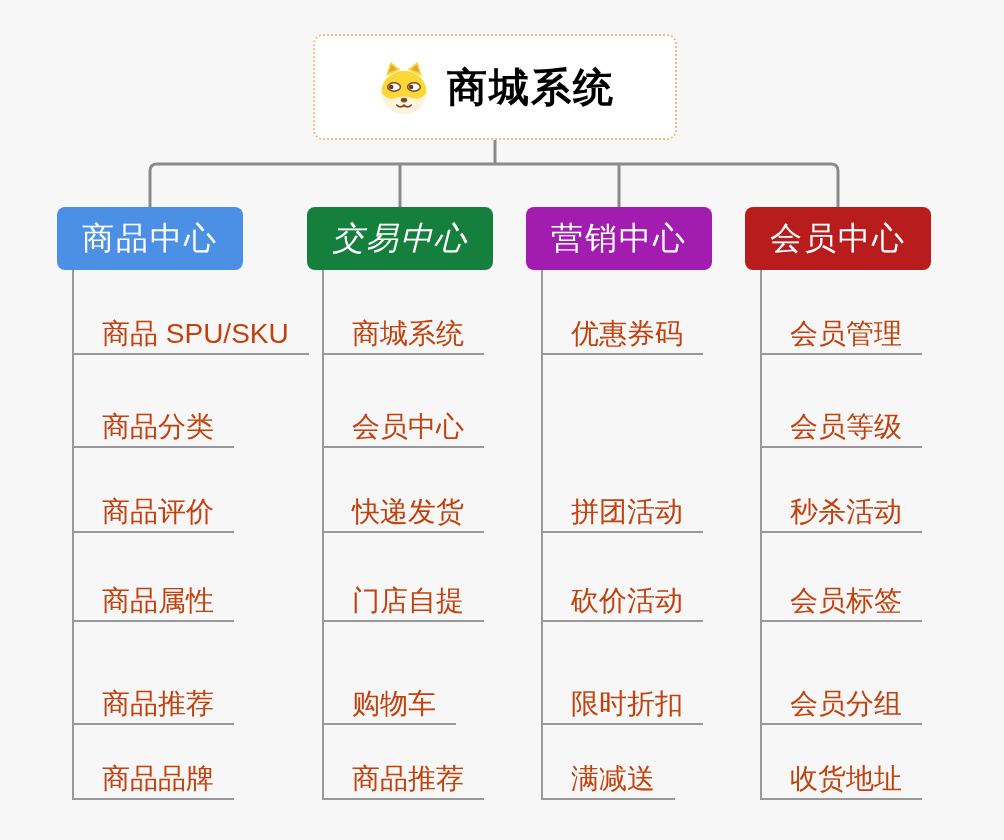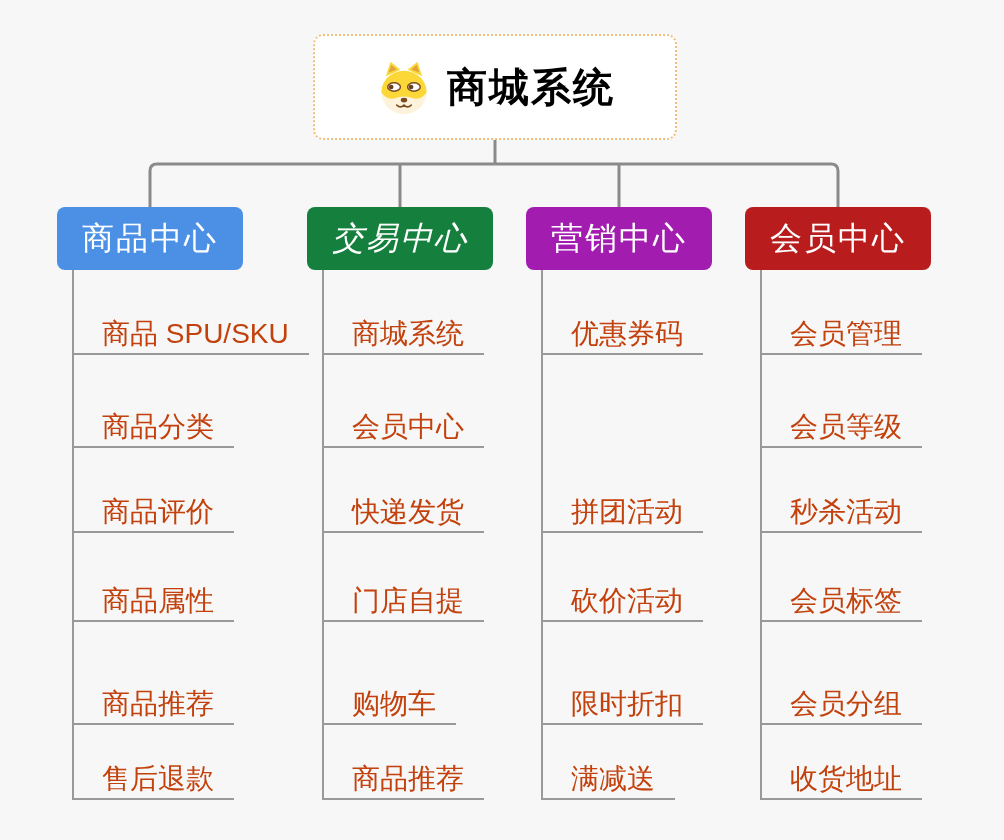--- a/index.html
+++ b/index.html
@@ -68,21 +68,21 @@
 </div>
 
 <div class="col col-1">
   <div class="bnode" style="background-color: rgb(75, 144, 228);">商品中心</div>
   <div class="spine"></div>
   <div class="item item1">商品 SPU/SKU</div>
   <div class="item item2">商品分类</div>
   <div class="item item3">商品评价</div>
   <div class="item item4">商品属性</div>
   <div class="item item5">商品推荐</div>
-  <div class="item item6">售后退款</div>
+  <div class="item item6">商品品牌</div>
 </div>
 
 <div class="col col-2">
   <div class="bnode" style="background-color: #15803d; font-style: italic;">交易中心</div>
   <div class="spine"></div>
   <div class="item item1">商城系统</div>
   <div class="item item2">会员中心</div>
   <div class="item item3">快递发货</div>
   <div class="item item4">门店自提</div>
   <div class="item item5">购物车</div>

